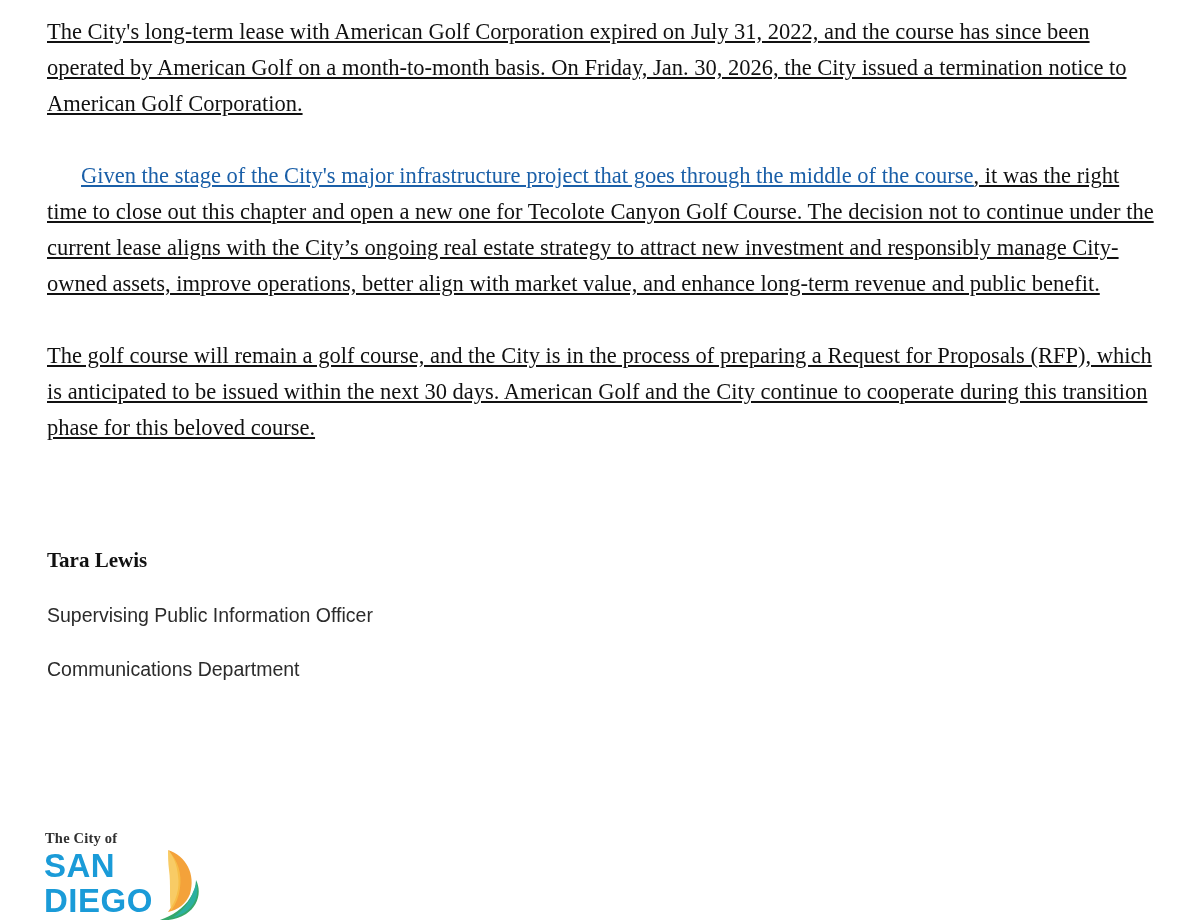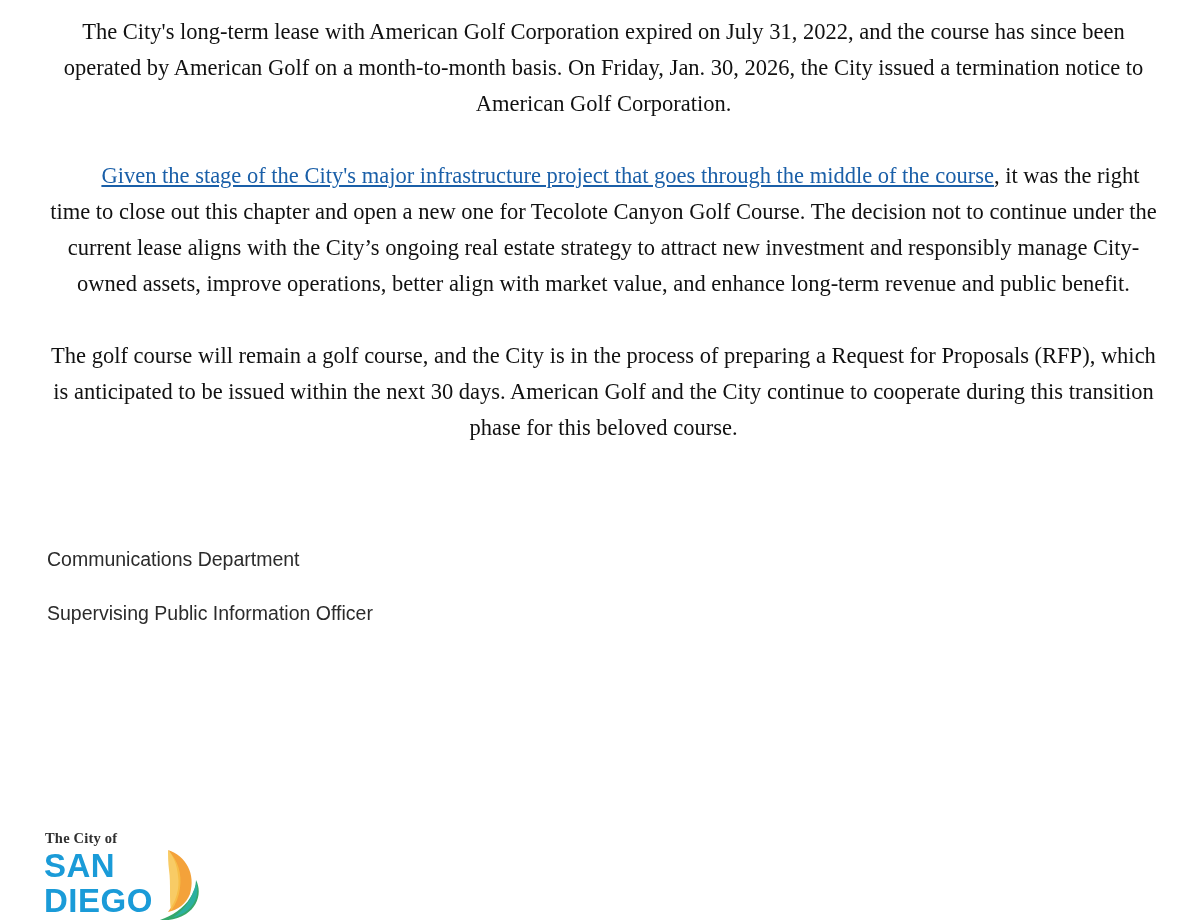--- a/index.html
+++ b/index.html
@@ -25,23 +25,24 @@
     padding: 0 40px 0 47px;
   }
 
   
   .para {
     font-family: "Liberation Serif", "DejaVu Serif", serif;
     font-size: 22.5px;
     line-height: 36px;
     color: #111111;
     margin: 0;
-    text-align: center;
+    text-align: left;
     letter-spacing: 0.0px;
     max-width: 1120px;
+    text-decoration: underline;
   }
   .para + .para { margin-top: 36px; }
 
   #p1 { padding-top: 14px; }
 
   .body-link {
     color: #1a5fa8;
     text-decoration: underline;
     text-underline-offset: 2px;
     text-decoration-thickness: 1.5px;
@@ -88,22 +89,23 @@
 <div class="page">
 
   <p class="para" id="p1">The City's long-term lease with American Golf Corporation expired on July 31, 2022, and the course has since been operated by American Golf on a month-to-month basis. On Friday, Jan. 30, 2026, the City issued a termination notice to American Golf Corporation.</p>
 
   <p class="para" id="p2"><a class="body-link" href="#">Given the stage of the City's major infrastructure project that goes through the middle of the course</a><span>, it was the right time to close out this chapter and open a new one for Tecolote Canyon Golf Course. The decision not to continue under the current lease aligns with the City’s ongoing real estate strategy to attract new investment and responsibly manage City-owned assets, improve operations, better align with market value, and enhance long-term revenue and public benefit.</span></p>
 
   <p class="para" id="p3">The golf course will remain a golf course, and the City is in the process of preparing a Request for Proposals (RFP), which is anticipated to be issued within the next 30 days. American Golf and the City continue to cooperate during this transition phase for this beloved course.</p>
 
 
   <div class="signature">
+    <p class="sig-name">Tara Lewis</p>
+    <p class="sig-line">Supervising Public Information Officer</p>
     <p class="sig-line">Communications Department</p>
-    <p class="sig-line">Supervising Public Information Officer</p>
   </div>
 
   <div class="logo">
     <svg width="190" height="92" viewBox="0 0 190 92" xmlns="http://www.w3.org/2000/svg">
 
       <text id="logo-tagline" x="1" y="15" font-family="'Liberation Serif','DejaVu Serif',serif" font-size="14.5" font-weight="bold" fill="#2f2f2f" letter-spacing="0.2">The City of</text>
 
       <text id="logo-line1" x="0" y="49" font-family="'Liberation Sans','DejaVu Sans',sans-serif" font-size="33" font-weight="bold" fill="#1a9bd8" letter-spacing="0.5">SAN</text>
 
       <text id="logo-line2" x="0" y="84" font-family="'Liberation Sans','DejaVu Sans',sans-serif" font-size="33" font-weight="bold" fill="#1a9bd8" letter-spacing="0.5">DIEGO</text>

